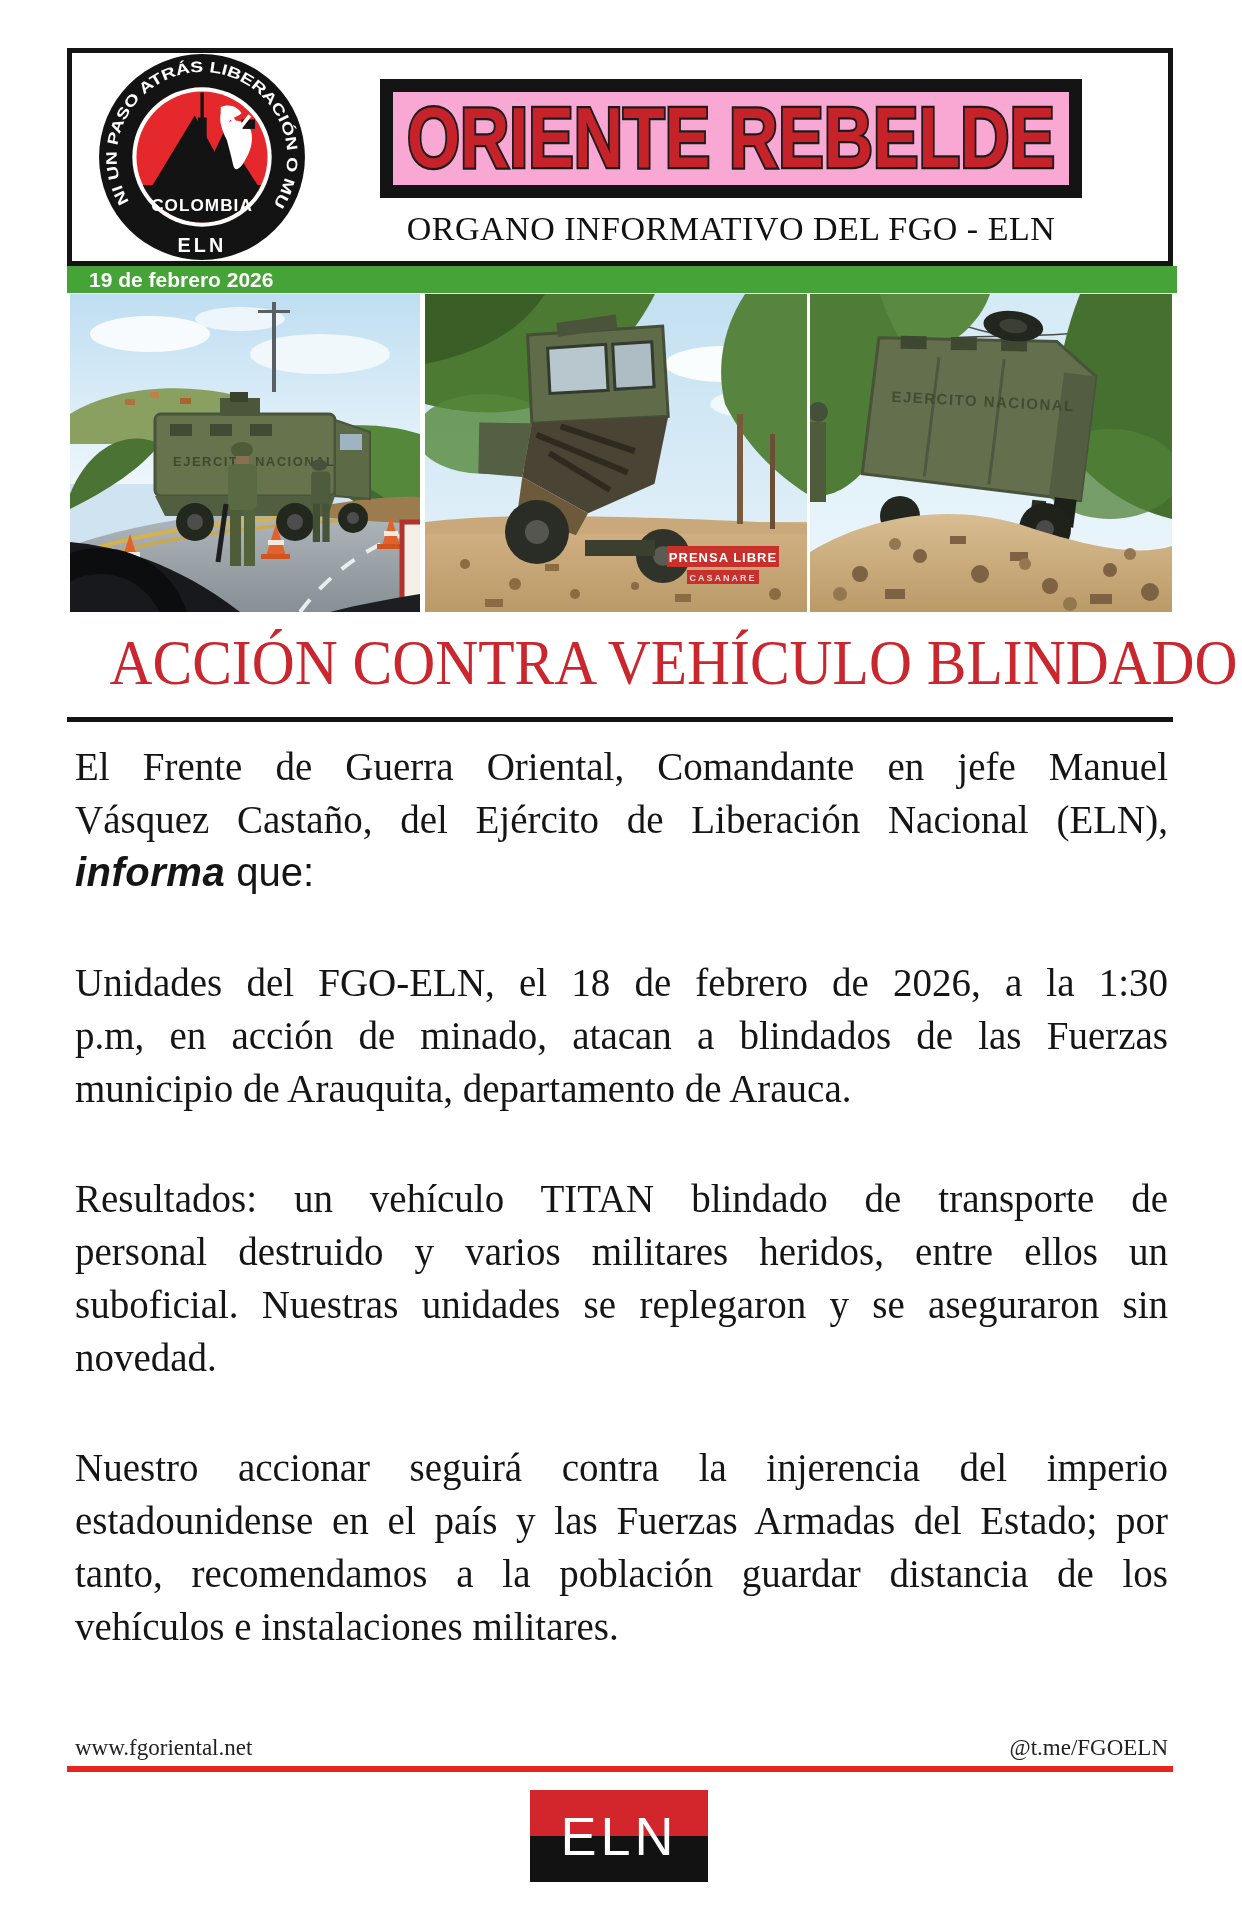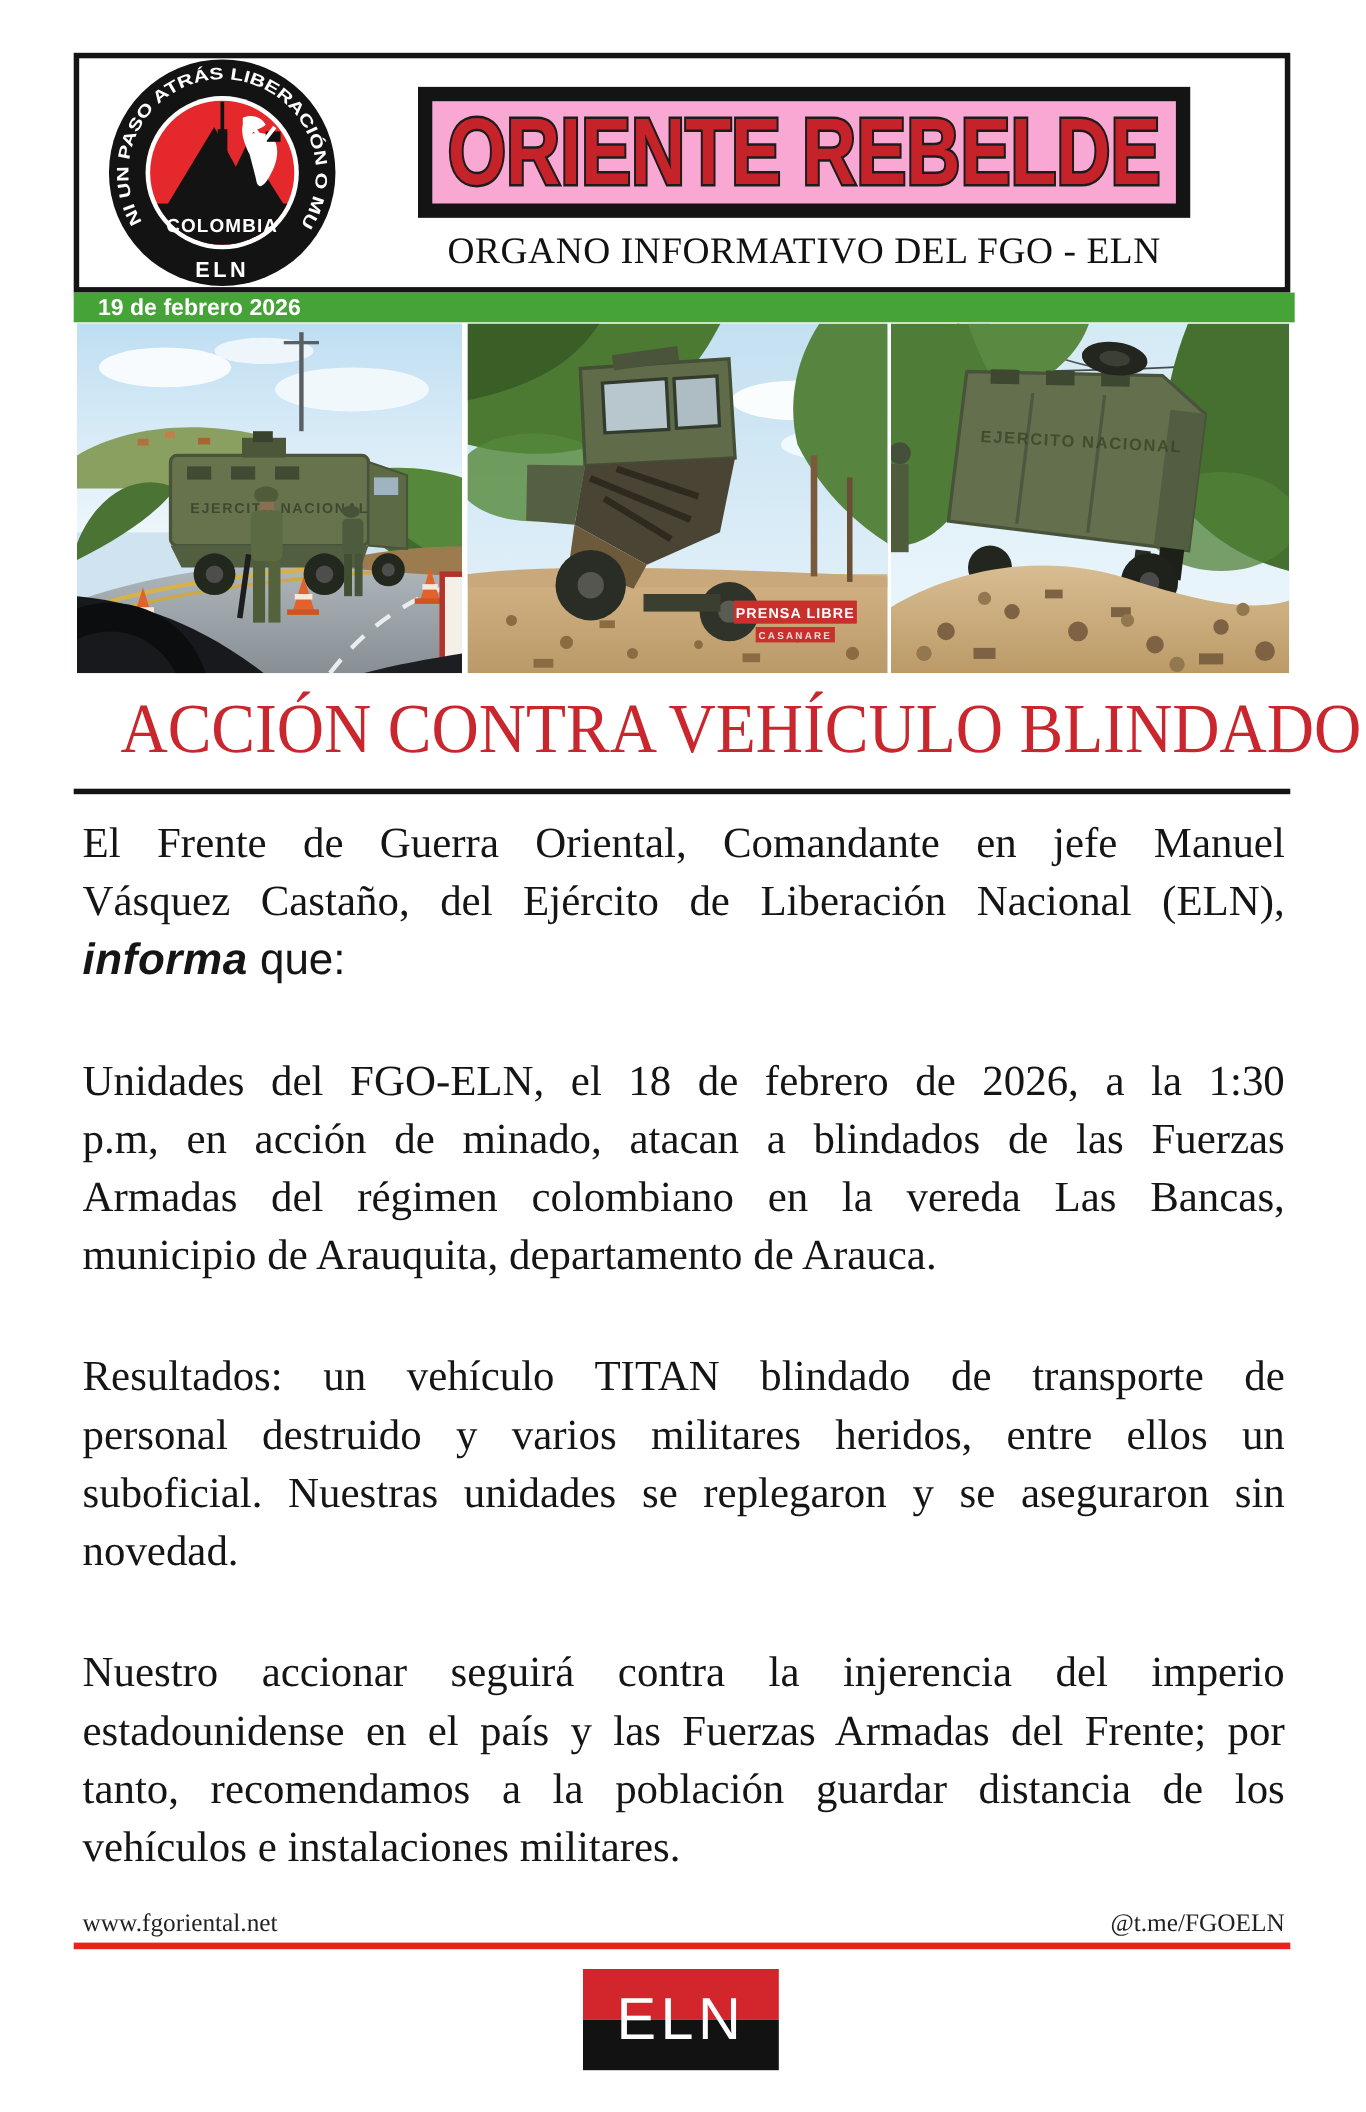--- a/index.html
+++ b/index.html
@@ -367,32 +367,31 @@
 
   <div class="body-text">
     <div class="para">
       <div class="line">El Frente de Guerra Oriental, Comandante en jefe Manuel</div>
       <div class="line">Vásquez Castaño, del Ejército de Liberación Nacional (ELN),</div>
       <div class="line last informa-line"><b class="informa">informa</b><span class="que"> que:</span></div>
     </div>
     <div class="para">
       <div class="line">Unidades del FGO-ELN, el 18 de febrero de 2026, a la 1:30</div>
       <div class="line">p.m, en acción de minado, atacan a blindados de las Fuerzas</div>
-      <div class="line">Armadas del régimen colombiano en la vereda Las Bancas,</div>
       <div class="line last">municipio de Arauquita, departamento de Arauca.</div>
     </div>
     <div class="para">
       <div class="line">Resultados: un vehículo TITAN blindado de transporte de</div>
       <div class="line">personal destruido y varios militares heridos, entre ellos un</div>
       <div class="line">suboficial. Nuestras unidades se replegaron y se aseguraron sin</div>
       <div class="line last">novedad.</div>
     </div>
     <div class="para">
       <div class="line">Nuestro accionar seguirá contra la injerencia del imperio</div>
-      <div class="line">estadounidense en el país y las Fuerzas Armadas del Frente; por</div>
+      <div class="line">estadounidense en el país y las Fuerzas Armadas del Estado; por</div>
       <div class="line">tanto, recomendamos  a la población guardar distancia de los</div>
       <div class="line last">vehículos e instalaciones militares.</div>
     </div>
   </div>
 
   <div class="footer-site">www.fgoriental.net</div>
   <div class="footer-tg">@t.me/FGOELN</div>
   <div class="rule-red"></div>
 
   <div class="eln-box">

